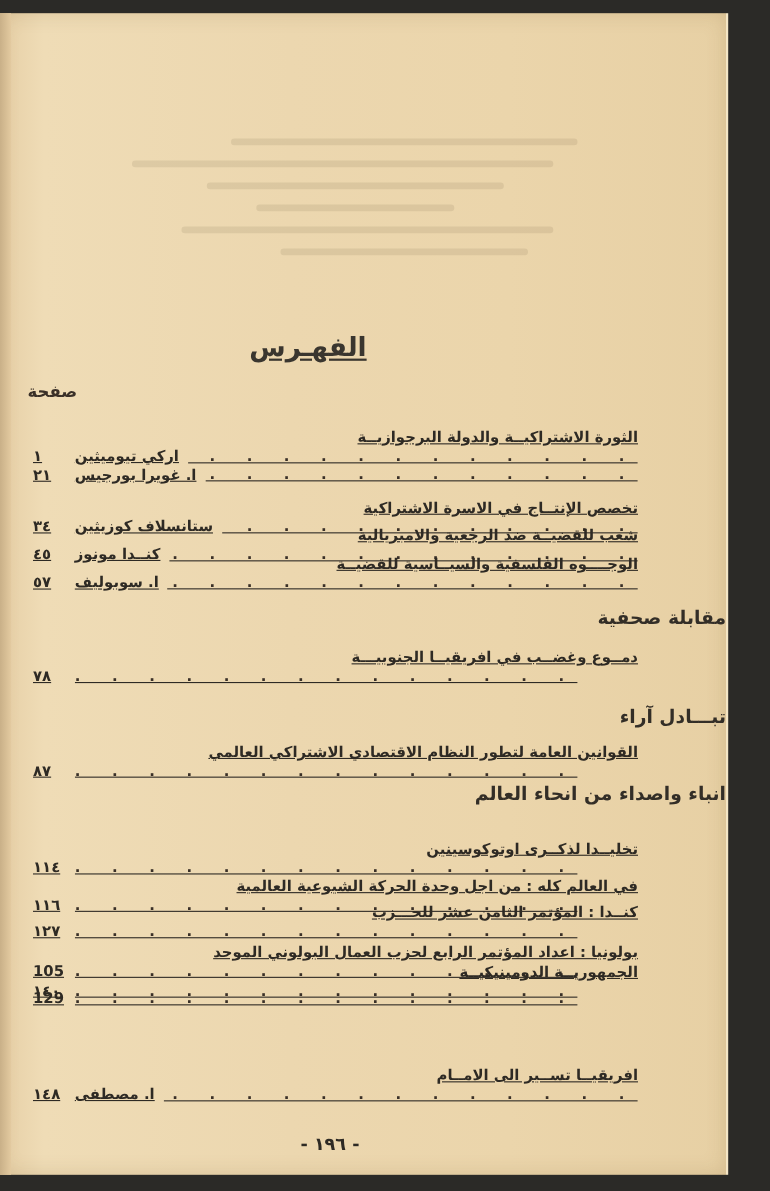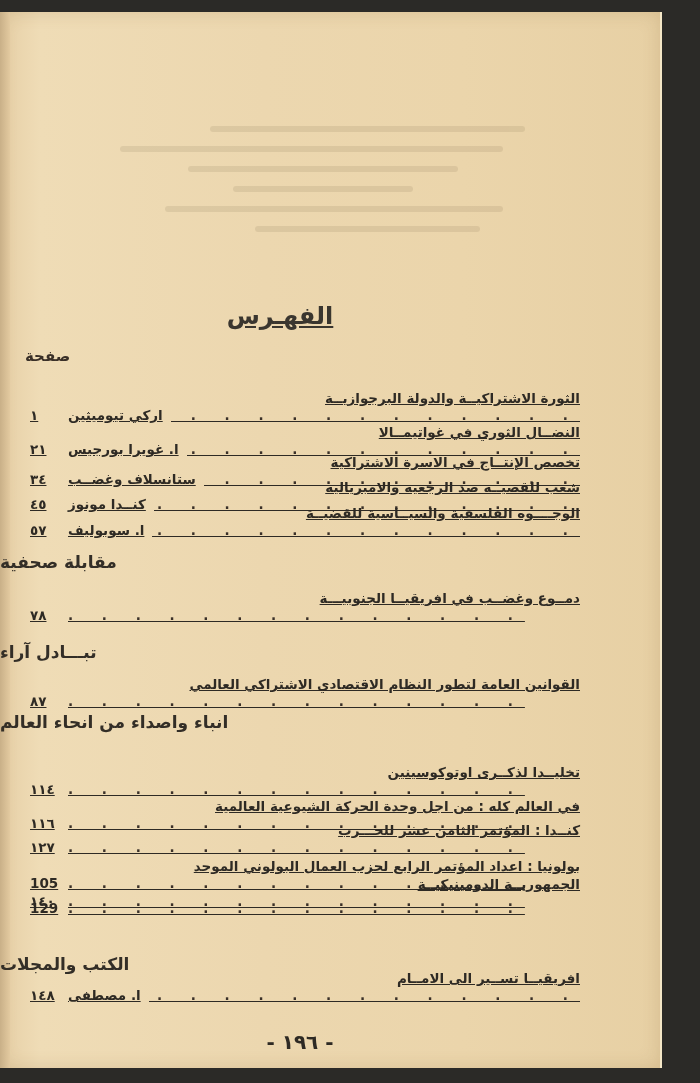--- a/index.html
+++ b/index.html
@@ -52,26 +52,26 @@
       direction: rtl; gap: 8px;
     }
     .entry .dots {
       flex: 1; overflow: hidden; white-space: nowrap; letter-spacing: 12px;
       color: #3a3028; text-align: left;
     }
     .entry .author { white-space: nowrap; }
     .entry .pg { white-space: nowrap; min-width: 30px; text-align: left; }
     .section-head {
       position: absolute; left: 0; width: 660px;
-      text-align: left; font-size: 17px; font-weight: bold;
+      text-align: right; font-size: 17px; font-weight: bold;
       color: #332e27;
     }
     .footer {
       position: absolute; top: 1018px; left: 0; width: 600px;
-      text-align: center; font-size: 20px; font-weight: bold; color: #2e2a24;
+      text-align: center; font-size: 16px; font-weight: bold; color: #2e2a24;
     }
   </style>
 </head>
 <body>
 
 <div class="page">
   <div class="page-left-edge"></div>
   <div class="ghost">
     <div style="width:70%;margin-left:20%"></div>
     <div style="width:85%"></div>
@@ -87,32 +87,31 @@
 
     <div class="entry" style="top:378px">
       <span class="etitle">الثورة الاشتراكيــة والدولة البرجوازيــة</span>
       <div class="erow">
         <span class="dots">. . . . . . . . . . . . . .</span>
         <span class="author">اركي تيوميثين</span>
         <span class="pg">١</span>
       </div>
     </div>
     <div class="entry" style="top:412px">
-      <span class="etitle">النضــال الثوري في غواتيمــالا</span>
       <div class="erow">
         <span class="dots">. . . . . . . . . . . . . .</span>
         <span class="author">ا. غويرا بورجيس</span>
         <span class="pg">٢١</span>
       </div>
     </div>
     <div class="entry" style="top:442px">
       <span class="etitle">تخصص الإنتــاج في الاسرة الاشتراكية</span>
       <div class="erow">
         <span class="dots">. . . . . . . . . . . . . .</span>
-        <span class="author">ستانسلاف وغضــب</span>
+        <span class="author">ستانسلاف كوزيثين</span>
         <span class="pg">٣٤</span>
       </div>
     </div>
     <div class="entry" style="top:467px">
       <span class="etitle">شعب للقضيــة ضد الرجعية والامبريالية</span>
       <div class="erow">
         <span class="dots">. . . . . . . . . . . . . .</span>
         <span class="author">كنــدا مونوز</span>
         <span class="pg">٤٥</span>
       </div>
@@ -180,21 +179,20 @@
         <span class="pg">١٤٠</span>
       </div>
     </div>
     <div class="entry" style="top:888px">
       <div class="erow">
         <span class="dots">. . . . . . . . . . . . . .</span>
         <span class="pg">129</span>
       </div>
     </div>
 
-    <div class="section-head" style="top:942px">الكتب والمجلات</div>
     <div class="entry" style="top:958px">
       <span class="etitle">افريقيــا تســير الى الامــام</span>
       <div class="erow">
         <span class="dots">. . . . . . . . . . . . . .</span>
         <span class="author">ا. مصطفى</span>
         <span class="pg">١٤٨</span>
       </div>
     </div>
 
     <div class="footer">- ١٩٦ -</div>

